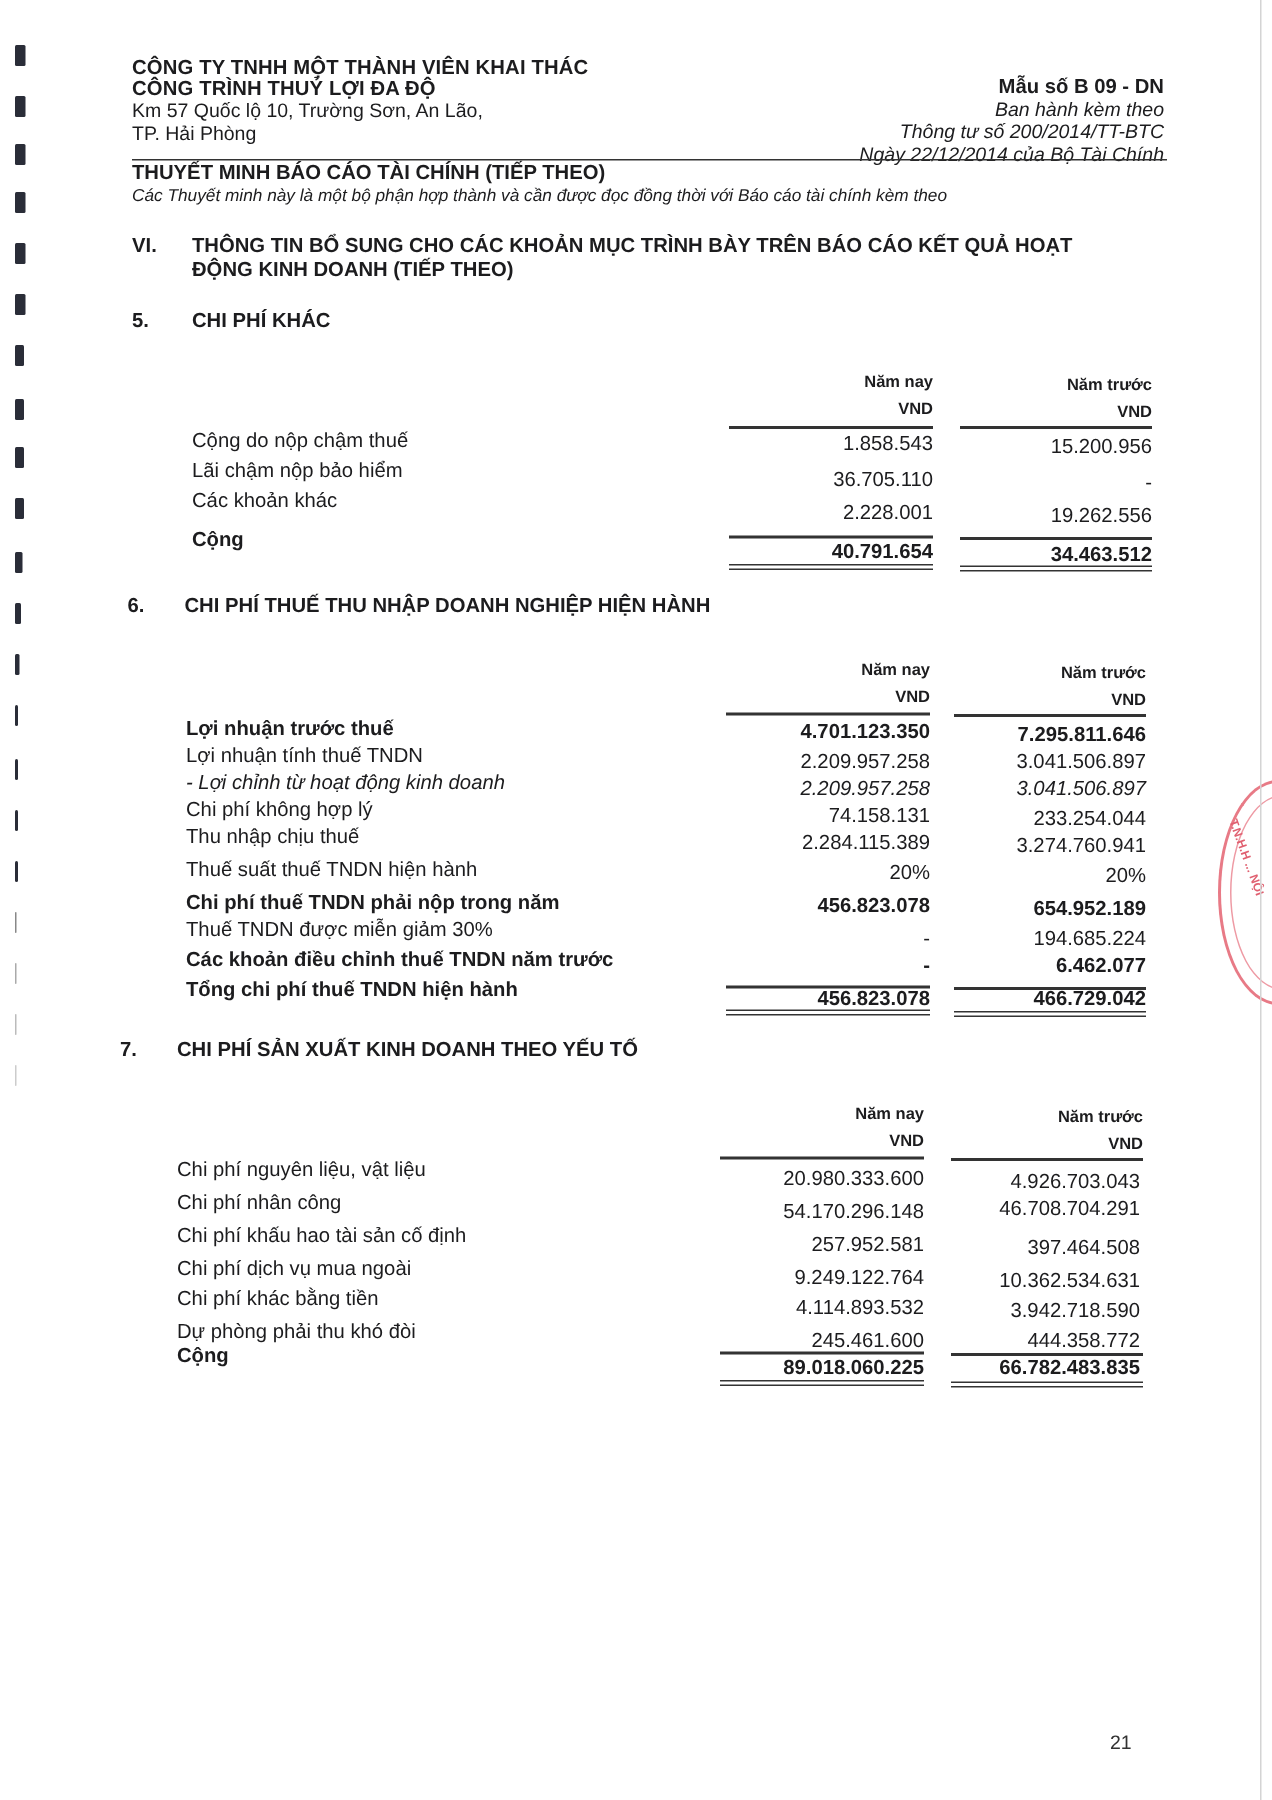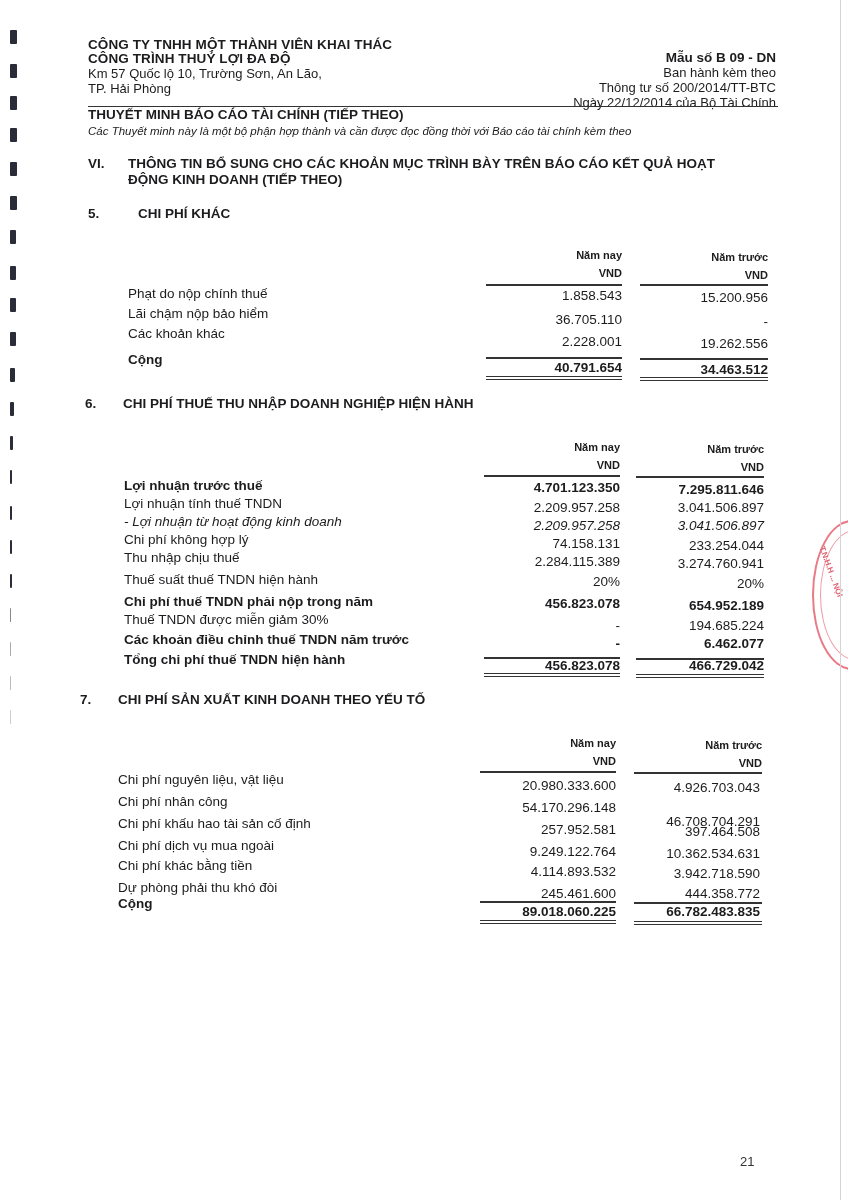--- a/index.html
+++ b/index.html
@@ -18,21 +18,21 @@
       display: block; position: absolute; left: 0;
       background: #2a2d38; border-radius: 1px;
     }
 
     
     .hdr-left { position: absolute; left: 88px; top: 38px; width: 400px; }
     .hdr-left .co { font-weight: bold; font-size: 13.5px; line-height: 14px; letter-spacing: 0.1px; }
     .hdr-left .addr { font-size: 13px; line-height: 15px; }
     .hdr-right { position: absolute; right: 72px; top: 50px; text-align: right; }
     .hdr-right .form { font-weight: bold; font-size: 13.5px; line-height: 15px; }
-    .hdr-right .line { font-size: 13px; line-height: 15px; }
+    .hdr-right .line { font-size: 13px; line-height: 15px; font-style: italic; }
     .hdr-rule { position: absolute; left: 88px; top: 106px; width: 690px; height: 1px; background: #333; }
     .hdr-title { position: absolute; left: 88px; top: 107px; font-weight: bold; font-size: 13.5px; }
     .hdr-note { position: absolute; left: 88px; top: 125px; font-style: italic; font-size: 11.5px; }
 
     
     .sec-h { position: absolute; font-family: "Liberation Sans", sans-serif; font-weight: bold; font-size: 13.5px; line-height: 16px; }
     .sec-h .num { position: absolute; left: 0; top: 0; }
     .sec-h .txt { position: absolute; left: 42px; top: 0; }
 
     
@@ -109,37 +109,37 @@
   <div class="hdr-note">Các Thuyết minh này là một bộ phận hợp thành và cần được đọc đồng thời với Báo cáo tài chính kèm theo</div>
 
   <div class="sec-h" style="left:88px;top:156px;width:700px;height:36px;">
     <span class="num">VI.</span>
     <span class="txt" style="left:40px;">THÔNG TIN BỔ SUNG CHO CÁC KHOẢN MỤC TRÌNH BÀY TRÊN BÁO CÁO KẾT QUẢ HOẠT</span>
     <span class="txt" style="left:40px;top:16px;">ĐỘNG KINH DOANH (TIẾP THEO)</span>
   </div>
 
   <div class="sec-h" style="left:88px;top:206px;width:400px;height:18px;">
     <span class="num">5.</span>
-    <span class="txt" style="left:40px;margin-left:10px;">CHI PHÍ KHÁC</span>
+    <span class="txt" style="left:40px;">CHI PHÍ KHÁC</span>
   </div>
 
   <div class="colhead" style="left:500px;top:246px;width:122px;">
     <div>Năm nay</div>
     <div>VND</div>
   </div>
   <div class="uline" style="left:486px;top:284px;width:136px;"></div>
   <div class="colhead" style="left:640px;top:248px;width:128px;">
     <div>Năm trước</div>
     <div>VND</div>
   </div>
   <div class="uline" style="left:640px;top:284px;width:128px;"></div>
 
   <div class="tbl" style="left:128px;top:286px;width:494px;height:90px;">
     <div class="row" style="top:0;">
-      <span class="lbl">Phạt do nộp chính thuế</span>
+      <span class="lbl">Cộng do nộp chậm thuế</span>
       <span class="c1" style="top:2px;">1.858.543</span>
       <span class="c2" style="right:-146px;top:4px;">15.200.956</span>
     </div>
     <div class="row" style="top:20px;">
       <span class="lbl">Lãi chậm nộp bảo hiểm</span>
       <span class="c1" style="top:6px;">36.705.110</span>
       <span class="c2" style="right:-146px;top:8px;">-</span>
     </div>
     <div class="row" style="top:40px;">
       <span class="lbl">Các khoản khác</span>
@@ -178,21 +178,21 @@
       <span class="lbl bold">Lợi nhuận trước thuế</span>
       <span class="c1 bold" style="top:2px;margin-left:40px;">4.701.123.350</span>
       <span class="c2 bold" style="right:-144px;top:4px;">7.295.811.646</span>
     </div>
     <div class="row" style="top:18px;">
       <span class="lbl">Lợi nhuận tính thuế TNDN</span>
       <span class="c1" style="top:4px;">2.209.957.258</span>
       <span class="c2" style="right:-144px;top:4px;">3.041.506.897</span>
     </div>
     <div class="row" style="top:36px;">
-      <span class="lbl ital">- Lợi nhuận từ hoạt động kinh doanh</span>
+      <span class="lbl ital">- Lợi chỉnh từ hoạt động kinh doanh</span>
       <span class="c1 ital" style="top:4px;">2.209.957.258</span>
       <span class="c2 ital" style="right:-144px;top:4px;">3.041.506.897</span>
     </div>
     <div class="row" style="top:54px;">
       <span class="lbl">Chi phí không hợp lý</span>
       <span class="c1" style="top:4px;">74.158.131</span>
       <span class="c2" style="right:-144px;top:6px;">233.254.044</span>
     </div>
     <div class="row" style="top:72px;">
       <span class="lbl">Thu nhập chịu thuế</span>
@@ -248,21 +248,21 @@
 
   <div class="tbl" style="left:118px;top:772px;width:498px;height:150px;">
     <div class="row" style="top:0;">
       <span class="lbl">Chi phí nguyên liệu, vật liệu</span>
       <span class="c1" style="top:6px;">20.980.333.600</span>
       <span class="c2" style="right:-144px;top:8px;">4.926.703.043</span>
     </div>
     <div class="row" style="top:22px;">
       <span class="lbl">Chi phí nhân công</span>
       <span class="c1" style="top:6px;">54.170.296.148</span>
-      <span class="c2" style="right:-144px;top:20px;">46.708.704.291</span>
+      <span class="c2" style="right:-144px;top:4px;">46.708.704.291</span>
     </div>
     <div class="row" style="top:44px;">
       <span class="lbl">Chi phí khấu hao tài sản cố định</span>
       <span class="c1" style="top:6px;">257.952.581</span>
       <span class="c2" style="right:-144px;top:8px;">397.464.508</span>
     </div>
     <div class="row" style="top:66px;">
       <span class="lbl">Chi phí dịch vụ mua ngoài</span>
       <span class="c1" style="top:6px;">9.249.122.764</span>
       <span class="c2" style="right:-144px;top:8px;">10.362.534.631</span>

